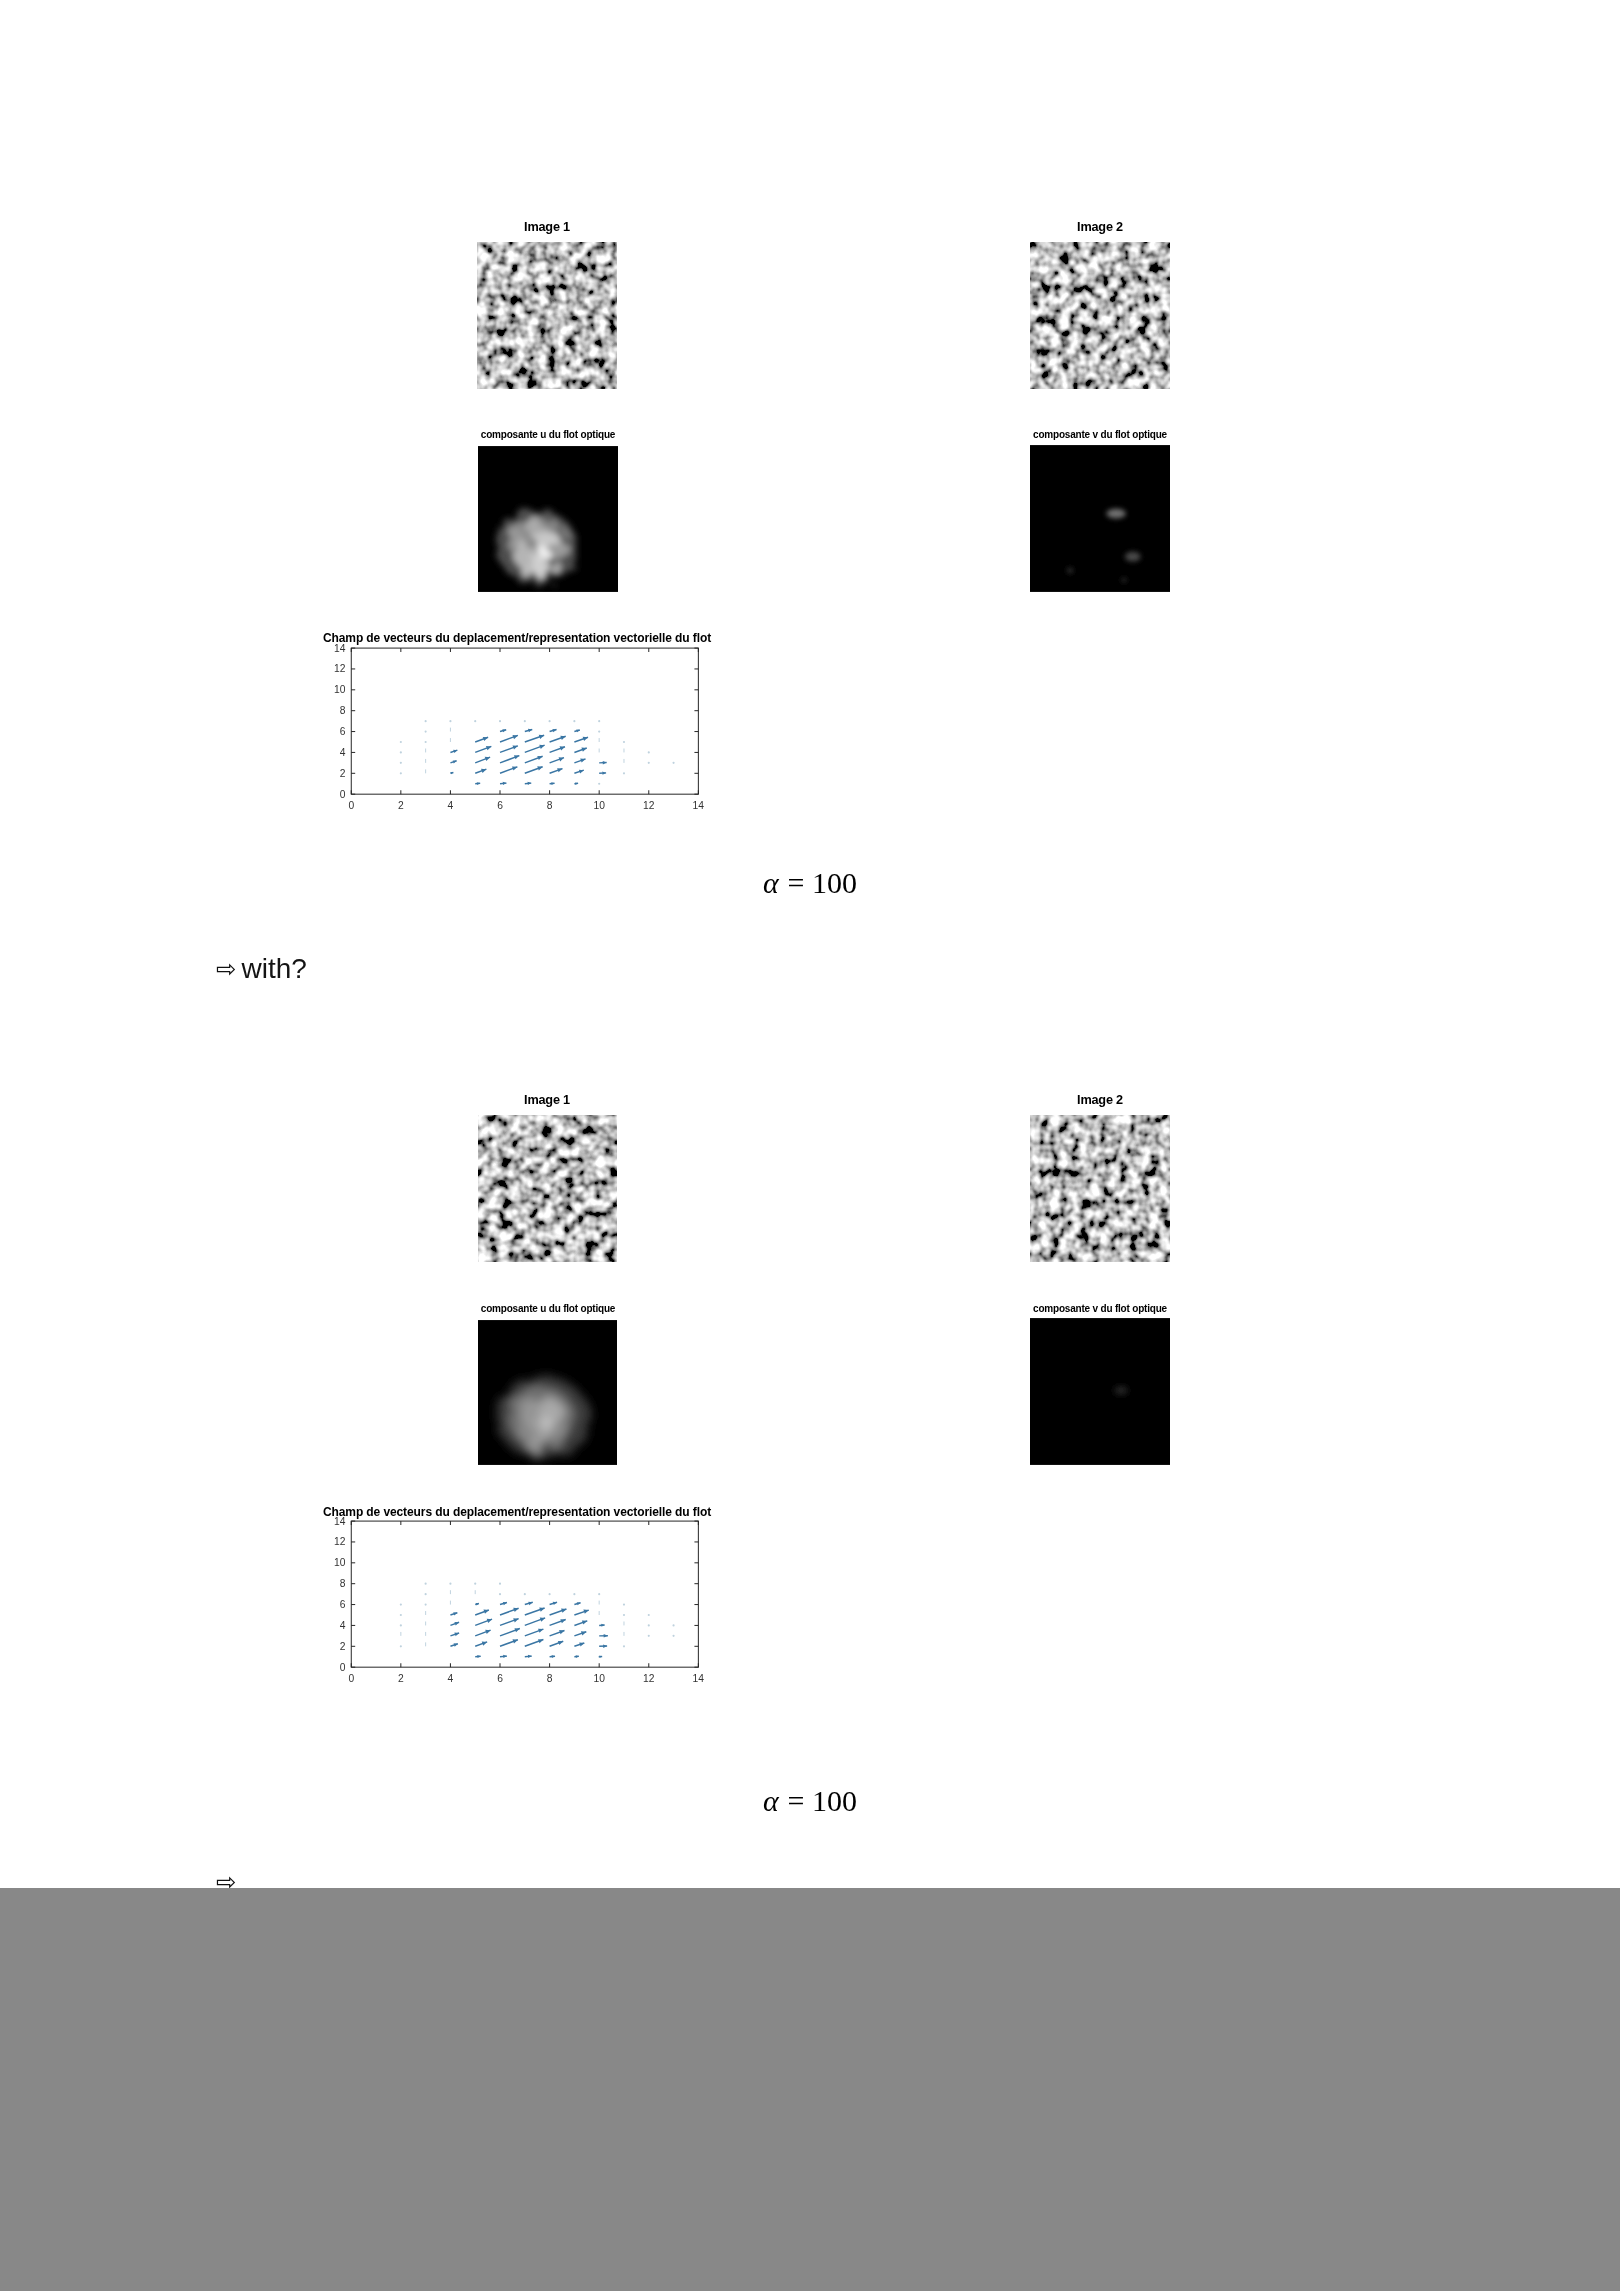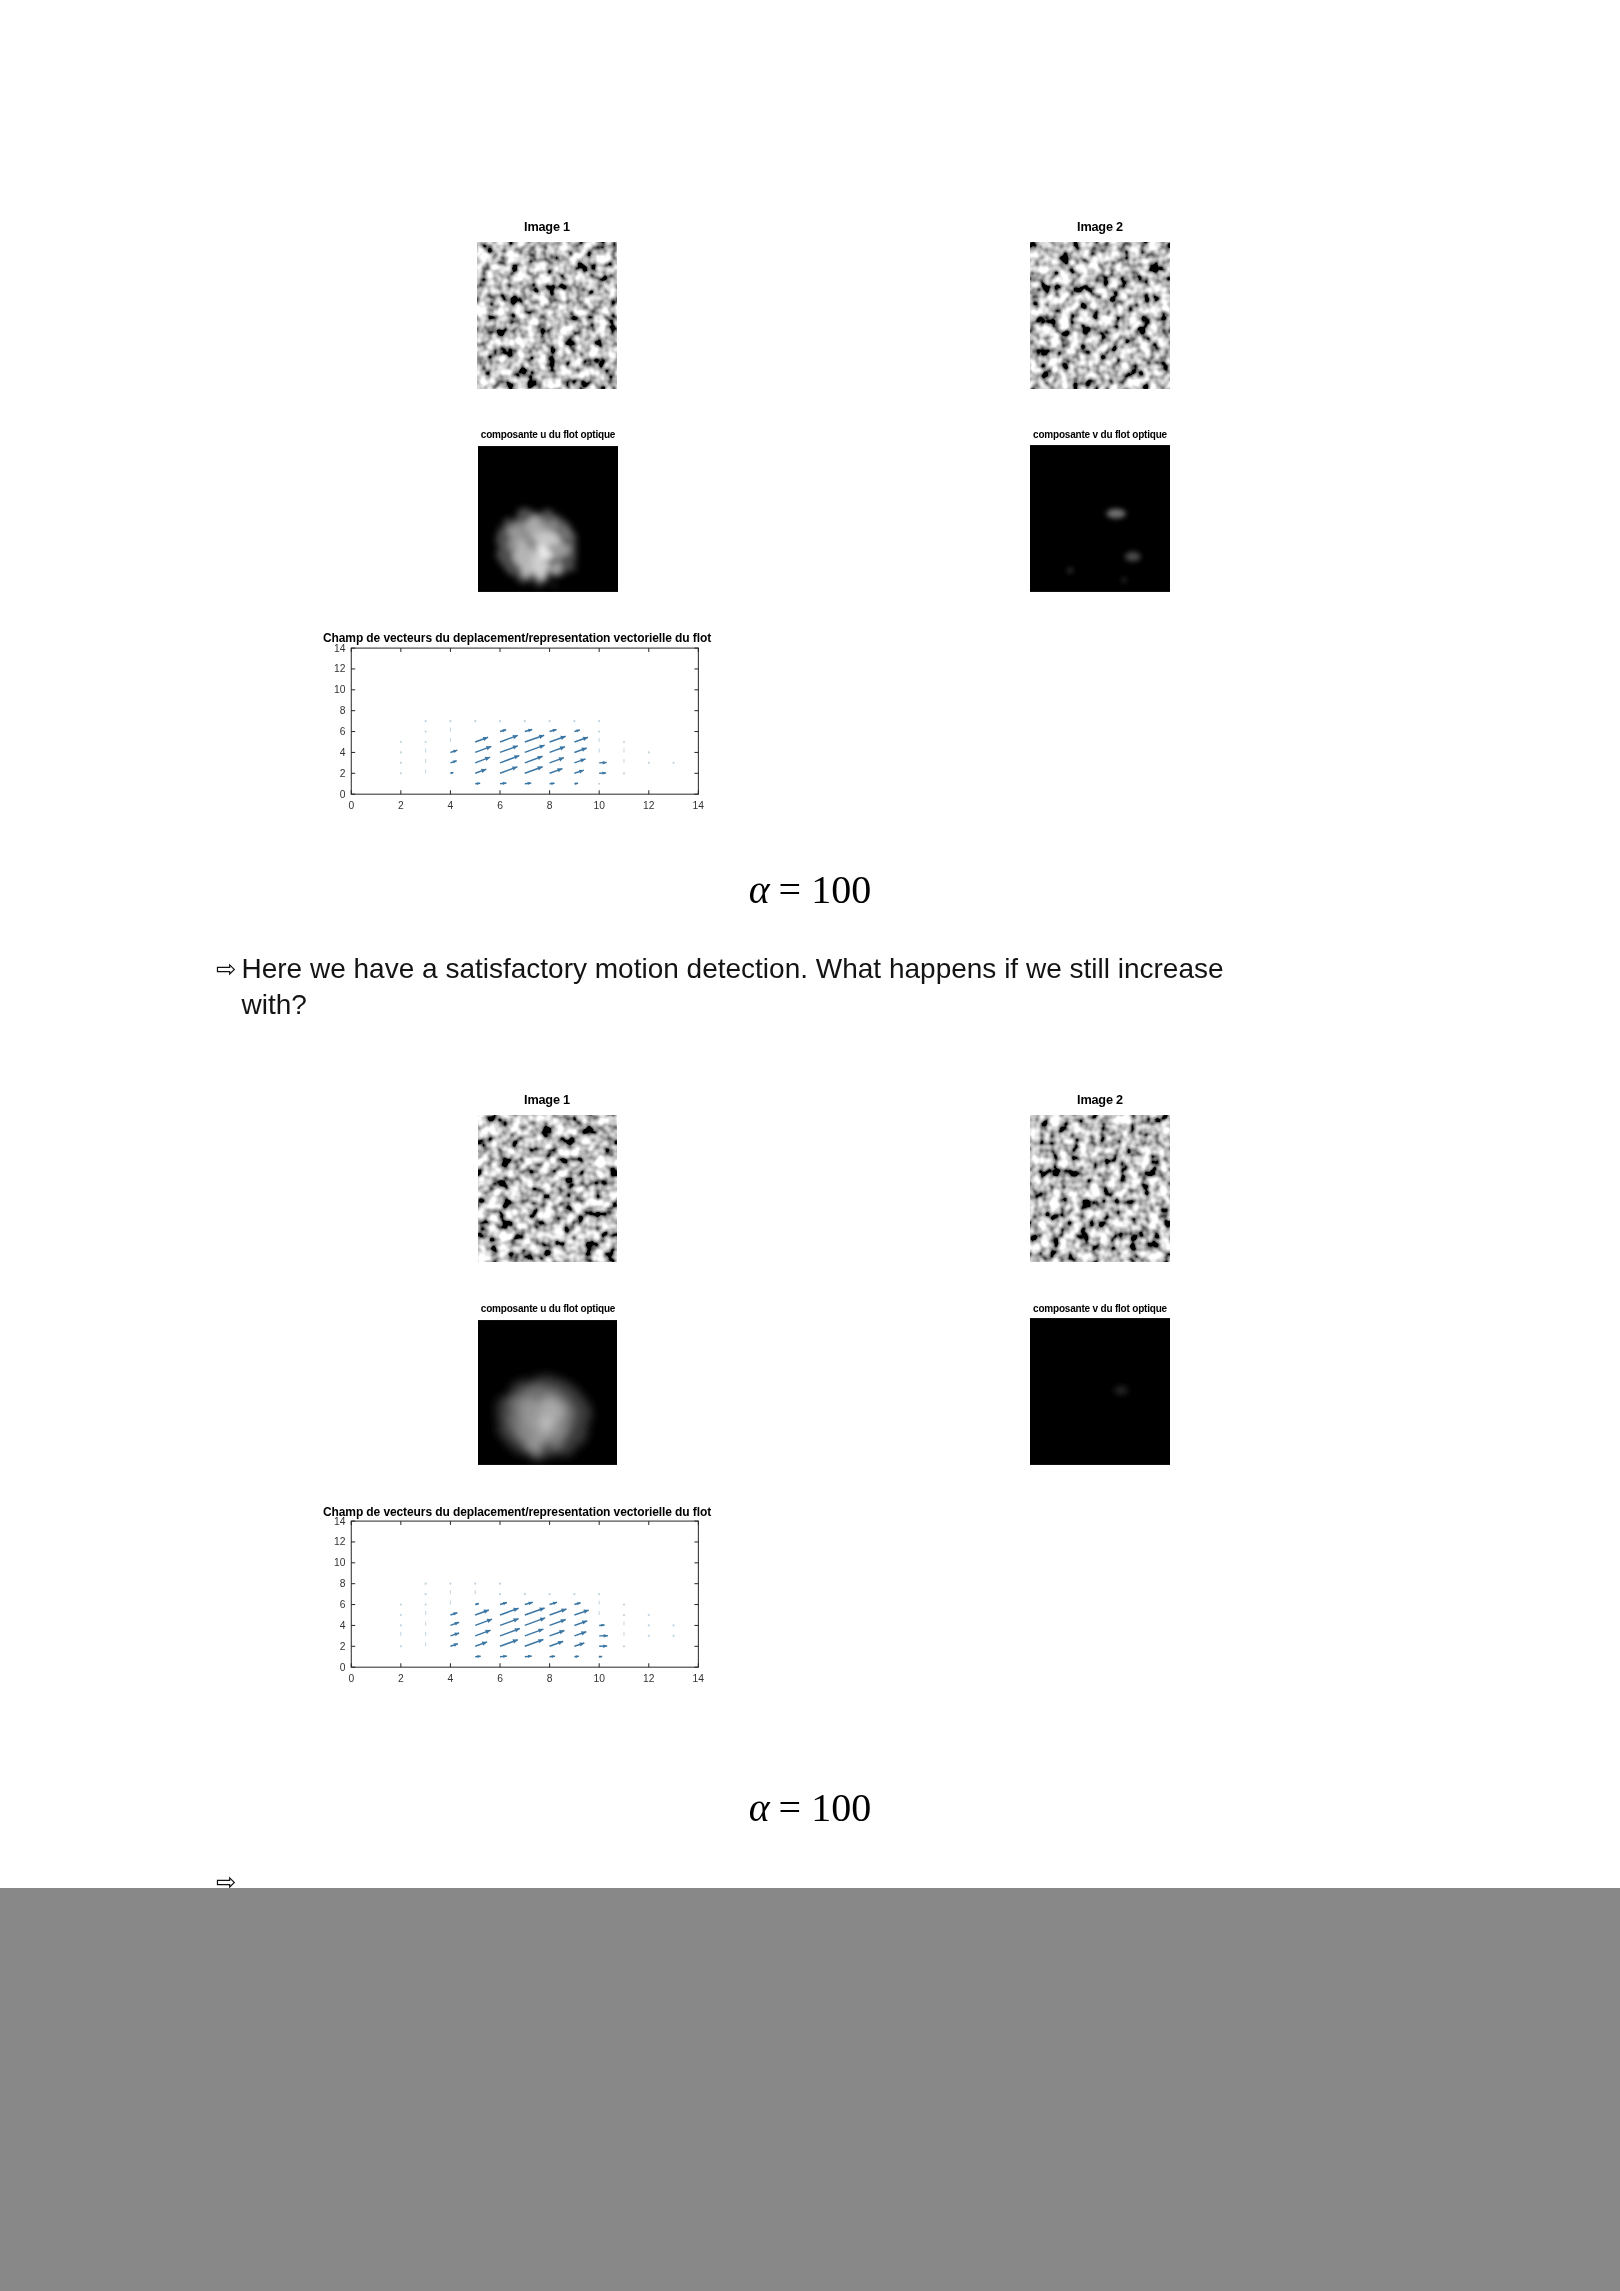--- a/index.html
+++ b/index.html
@@ -8,21 +8,21 @@
   .abs{position:absolute;}
   .fig-title{position:absolute;transform:translateX(-50%);white-space:nowrap;
              font-family:"Liberation Sans",sans-serif;font-weight:bold;color:#000;
              font-size:12.7px;letter-spacing:-0.2px;}
   .fig-title.small{font-size:10px;}
   .quiver-title{position:absolute;transform:translateX(-50%);white-space:nowrap;
              font-family:Liberation Sans, sans-serif;font-weight:bold;color:#000;
              font-size:12px;letter-spacing:-0.1px;}
   .noise-frame{position:absolute;line-height:0;}
   .caption{position:absolute;left:0;width:1620px;text-align:center;
-           font-family:"Liberation Serif",serif;font-size:40px;color:#000;}
+           font-family:"Liberation Serif",serif;font-size:30px;color:#000;}
   .caption .sym{font-style:italic;font-family:"Liberation Serif",serif;}
   .caption .val{margin-left:8.8px;}
   .bullet{position:absolute;display:flex;align-items:flex-start;}
   .bullet .marker{flex:0 0 25.5px;font-family:"DejaVu Sans","Liberation Sans",sans-serif;
                   font-size:24.5px;line-height:36px;color:#111;}
   .bullet .btext{font-size:28px;line-height:36px;color:#141414;}
   .bullet .btext .mathsym{font-style:italic;font-family:"Liberation Serif",serif;}
   .pagenum{position:absolute;font-size:29px;color:#141414;}
   svg text{font-family:"Liberation Sans",sans-serif;}
 </style>
@@ -265,21 +265,20 @@
       <polygon points="271.1342857142857,88.54642857142856 268.2753910779337,90.9518504826675 267.4348989446924,88.0231020559636" fill="#3a76a4"></polygon>
     </svg>
 
   <div class="caption" style="top:866px;">
     <span class="sym">α</span><span class="val">= 100</span>
   </div>
 
   <div class="bullet" style="left:216px;top:951px;width:1157px;">
     <div class="marker">⇨</div>
     <div class="btext">
-      <div>Here we have a satisfactory motion detection. What happens if we still increase</div>
       <div>with?</div>
     </div>
   </div>
 
   <div class="fig-title" style="left:547px;top:1093px;">Image 1</div>
   <div class="noise-frame" style="left:478px;top:1115px;">
     <svg width="139" height="147" viewBox="0 0 142 150">
       <defs>
         <filter id="n3" x="0" y="0" width="100%" height="100%">
           <feTurbulence type="fractalNoise" baseFrequency="0.095" numOctaves="2" seed="11" stitchTiles="stitch"></feTurbulence>

